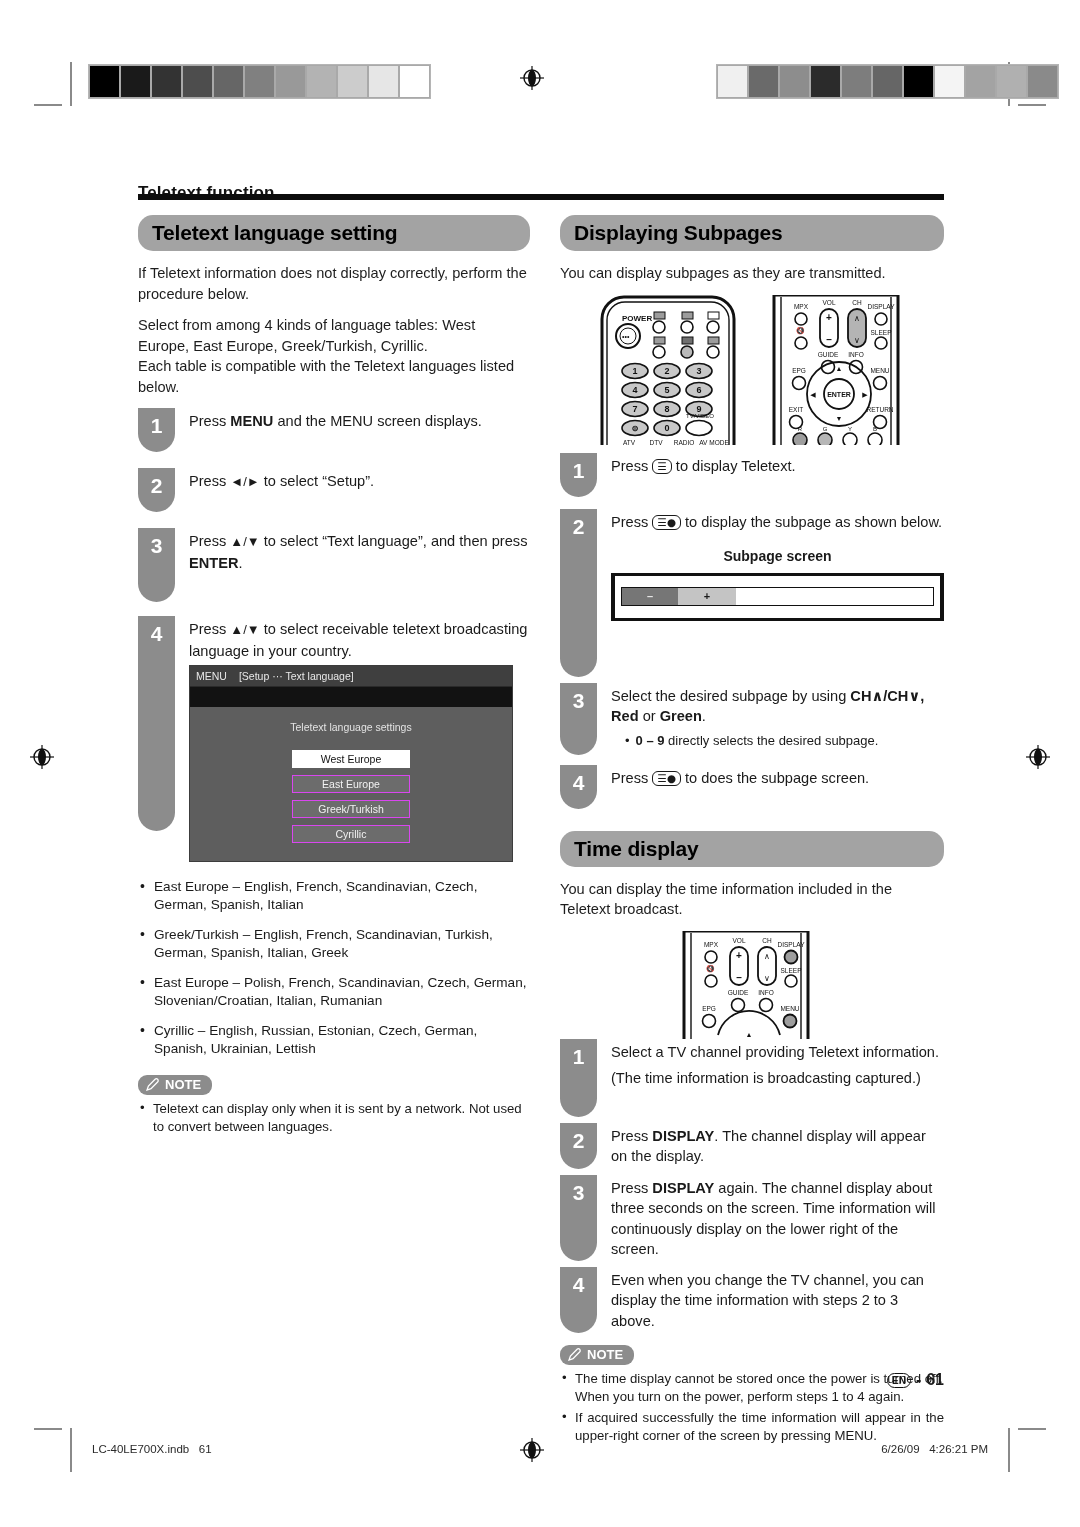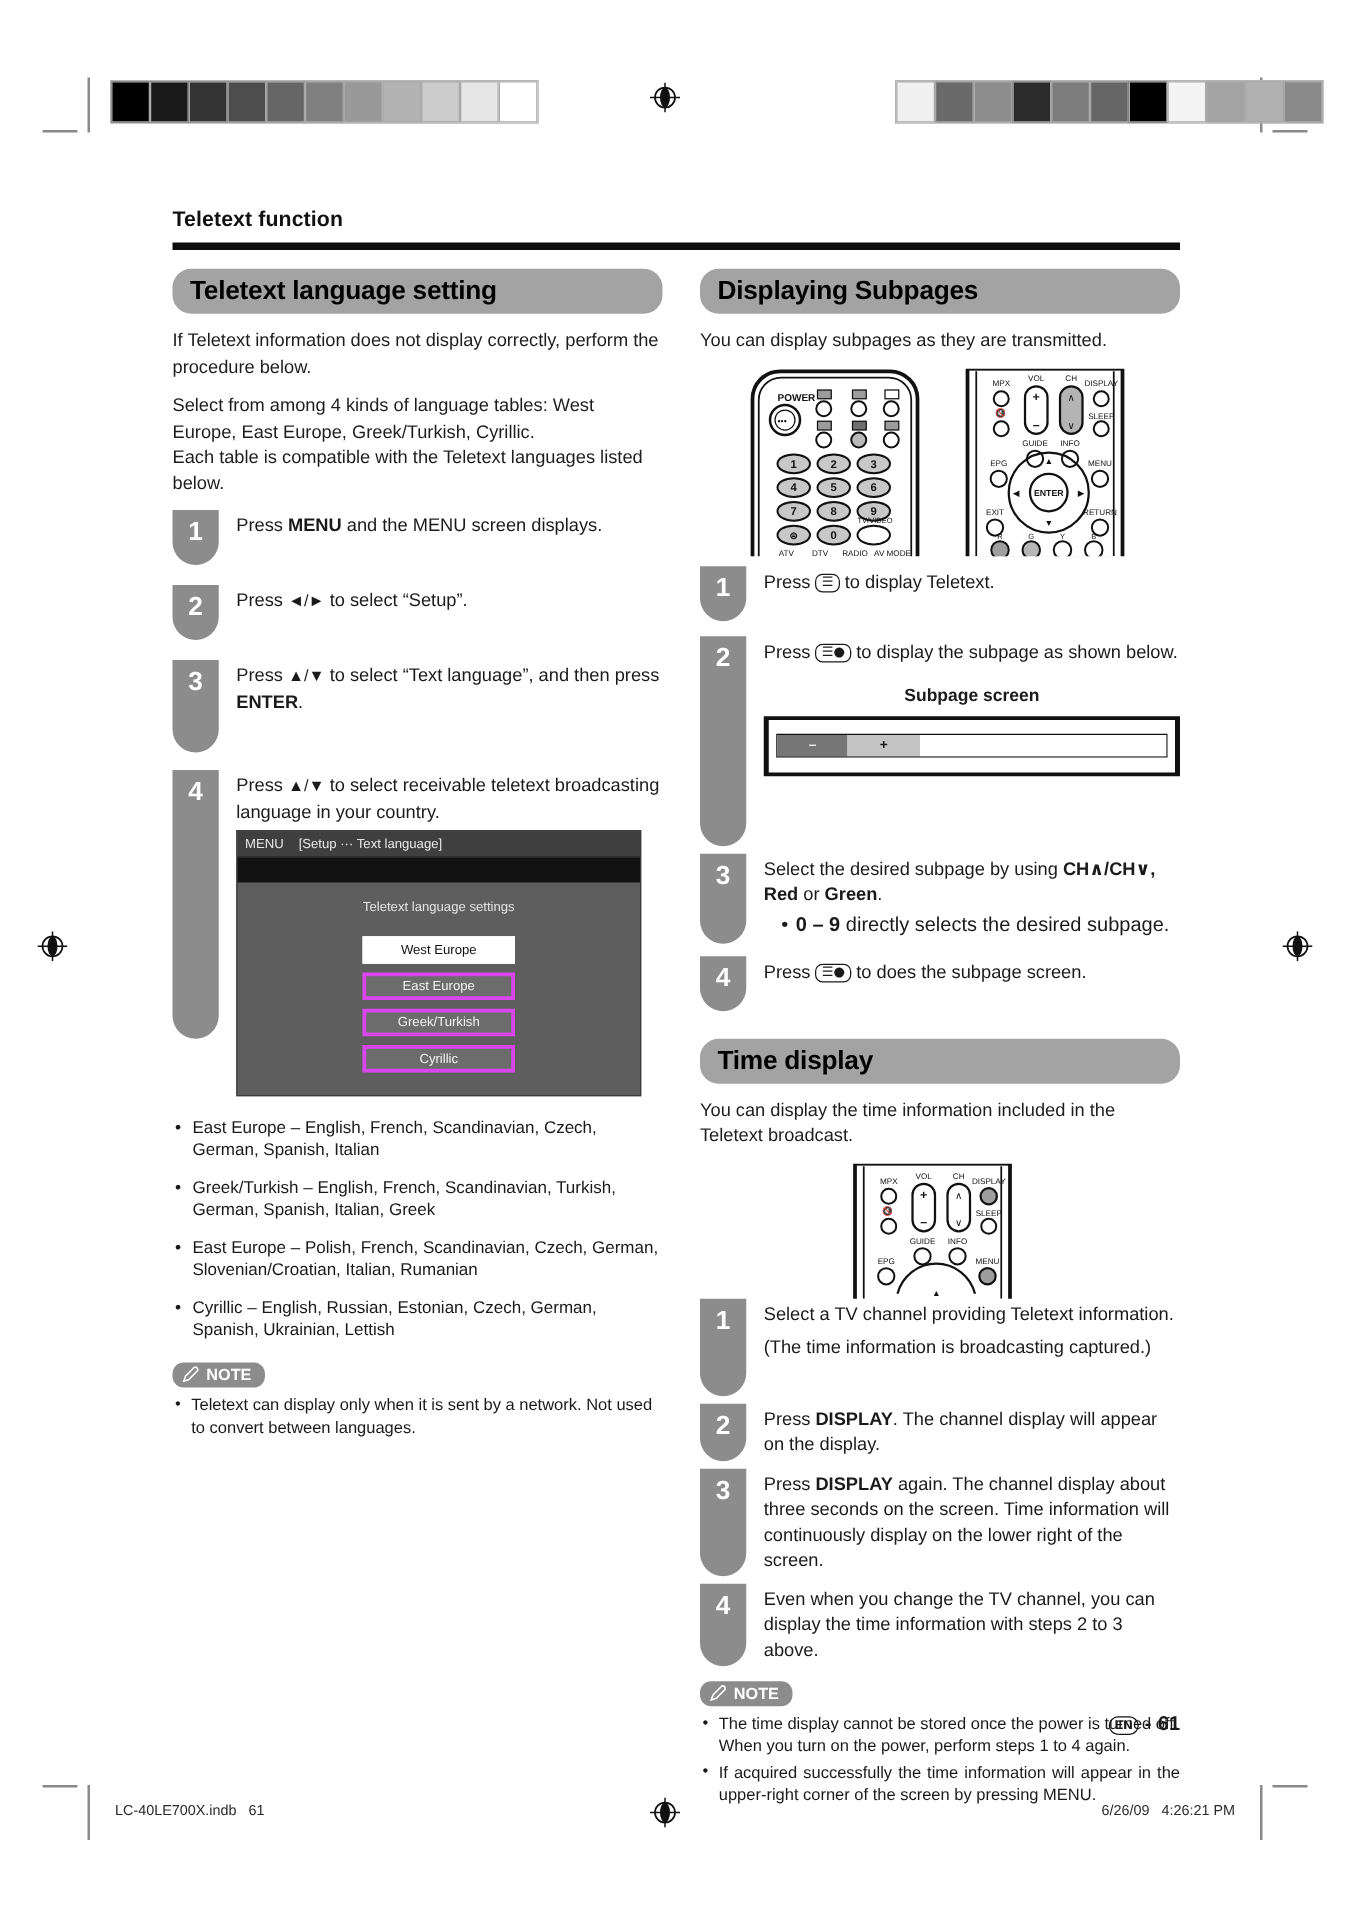--- a/index.html
+++ b/index.html
@@ -12,21 +12,21 @@
 
   
   .crop-line{position:absolute;background:#8a8a8a;}
   .grayscale-strip{position:absolute;display:flex;border:1px solid #b5b5b5;}
   .grayscale-strip .sw{width:29px;height:31px;border:1px solid #a9a9a9;}
   .reg-mark{position:absolute;width:24px;height:24px;}
   .reg-mark svg{display:block;}
 
   
   .section-kicker{
-    position:absolute;left:138px;top:166px;
+    position:absolute;left:138px;top:183px;
     font-size:17px;font-weight:bold;letter-spacing:.1px;color:#111;text-align:right;
   }
   .kicker-rule{position:absolute;left:138px;top:194px;width:806px;height:6px;background:#0d0d0d;}
 
   
   .col{position:absolute;top:215px;}
   .col-left{left:138px;width:392px;}
   .col-right{left:560px;width:384px;}
 
   .pillhead{
@@ -49,21 +49,21 @@
     font-size:21px;font-weight:bold;
     display:flex;align-items:flex-start;justify-content:center;
     padding-top:6px;box-sizing:border-box;
     margin-right:14px;
   }
   .step-badge.tall{min-height:74px;}
   .step-badge.xtall{min-height:92px;}
   .step-badge.xxtall{min-height:118px;}
   .step-body{flex:1 1 auto;font-size:14.6px;line-height:20.5px;padding-top:3px;}
   .step-body b{font-weight:bold;}
-  .sub-bullet{margin:5px 0 0 14px;font-size:16px;line-height:18px;}
+  .sub-bullet{margin:5px 0 0 14px;font-size:13px;line-height:18px;}
   .sub-bullet::before{content:"\2022";margin-right:6px;}
 
   
   .arrows{font-size:13px;letter-spacing:0;}
   .ttbtn{
     display:inline-block;border:1.6px solid #1a1a1a;border-radius:6px;
     padding:0 4px;font-size:10.5px;line-height:13px;vertical-align:1px;
     font-family:"DejaVu Sans",sans-serif;
   }
 
@@ -75,21 +75,21 @@
     background:#3f3f3f;color:#e8e8e8;font-size:10.5px;line-height:16px;
     padding:2px 6px;display:flex;gap:12px;border-bottom:1px solid #2a2a2a;
   }
   .osd-blackband{height:20px;background:#121212;}
   .osd-caption{
     text-align:center;color:#e3e3e3;font-size:10.5px;padding:10px 0 12px 0;
   }
   .osd-options{display:flex;flex-direction:column;align-items:center;gap:7px;padding-bottom:18px;}
   .osd-opt{
     width:116px;text-align:center;font-size:10.5px;line-height:16px;
-    border:3px solid #d946ef;background:#6c6c6c;color:#f2f2f2;
+    border:1px solid #d946ef;background:#6c6c6c;color:#f2f2f2;
   }
   .osd-opt.selected{background:#ffffff;color:#111;border-color:#ffffff;}
 
   
   ul.plain{list-style:none;margin:4px 0 0 0;padding:0;}
   ul.plain li{
     position:relative;padding-left:16px;font-size:13.6px;line-height:18.5px;
     margin-bottom:11px;
   }
   ul.plain li::before{content:"\2022";position:absolute;left:2px;top:-1px;font-size:14px;}

